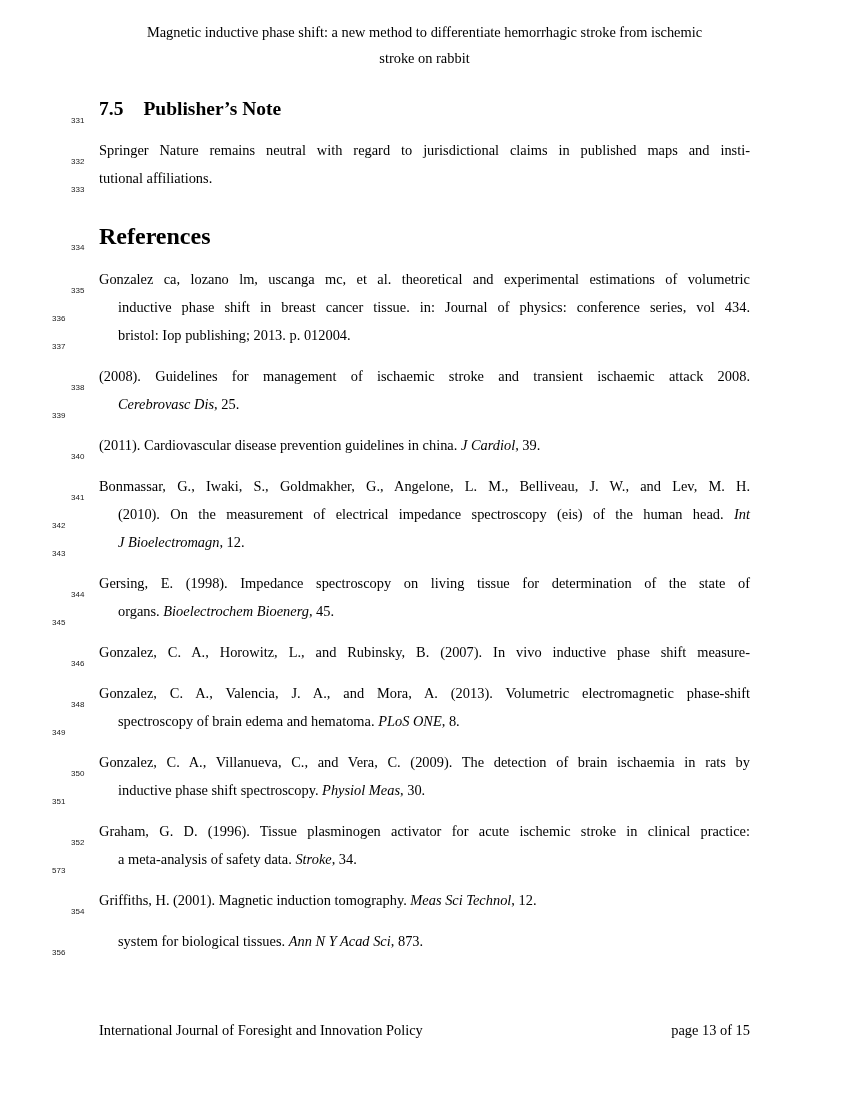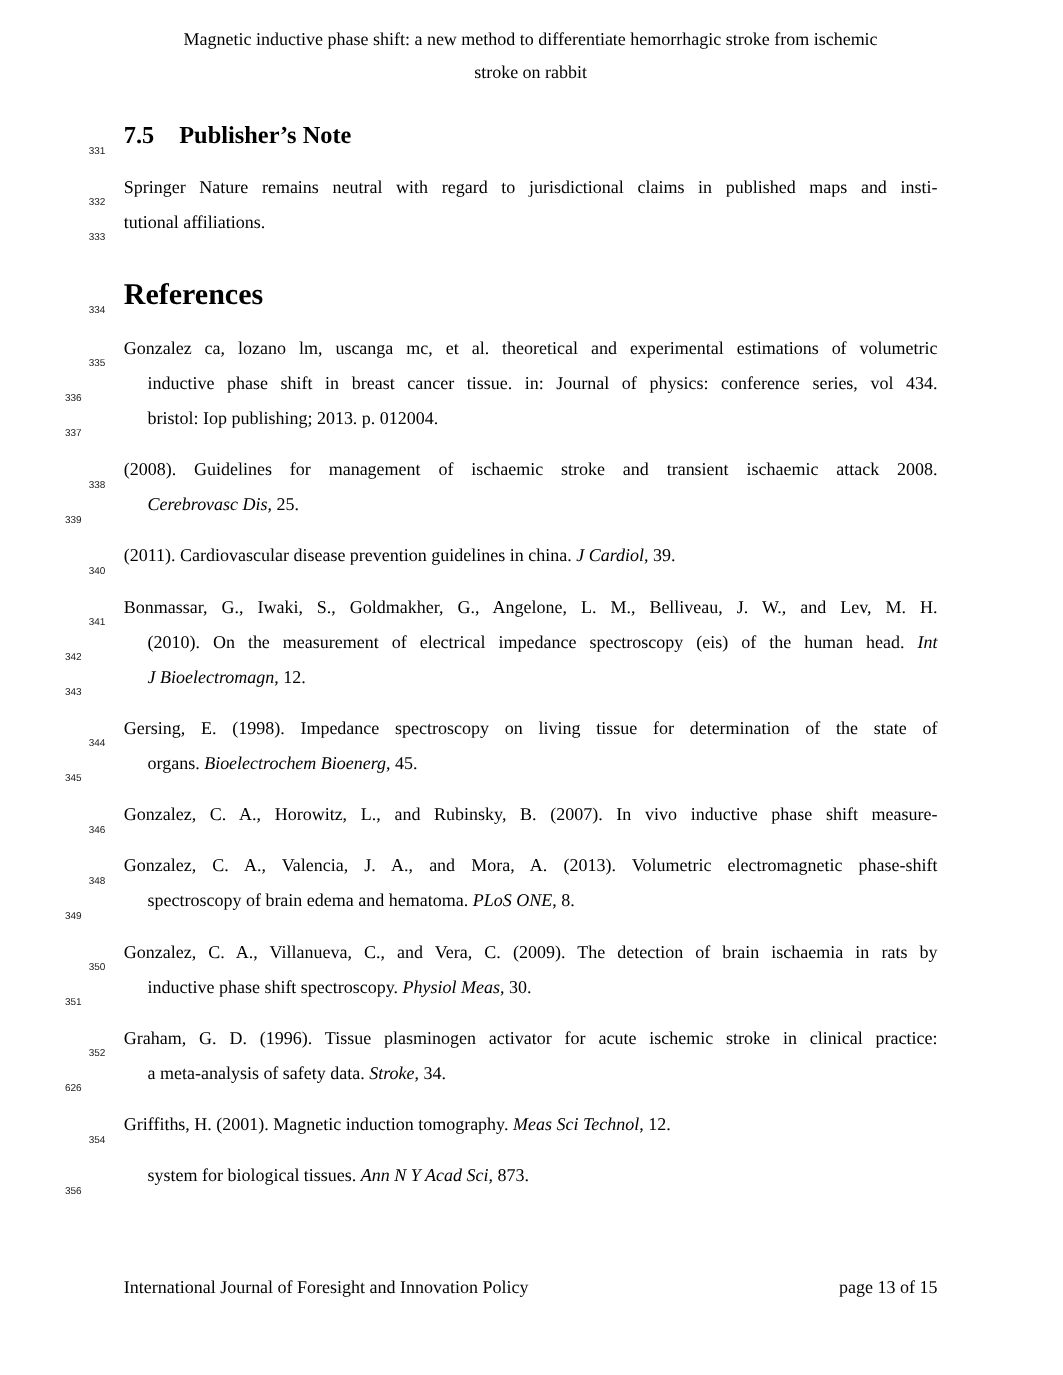--- a/index.html
+++ b/index.html
@@ -136,21 +136,21 @@
         <div class="ref">
           <div class="line j"><span class="lineno">348</span><span class="">Gonzalez, C. A., Valencia, J. A., and Mora, A. (2013). Volumetric electromagnetic phase-shift</span></div>
           <div class="line cont"><span class="lineno">349</span><span class="">spectroscopy of brain edema and hematoma. </span><span class="it">PLoS ONE</span><span class="">, 8.</span></div>
         </div>
         <div class="ref">
           <div class="line j"><span class="lineno">350</span><span class="">Gonzalez, C. A., Villanueva, C., and Vera, C. (2009). The detection of brain ischaemia in rats by</span></div>
           <div class="line cont"><span class="lineno">351</span><span class="">inductive phase shift spectroscopy. </span><span class="it">Physiol Meas</span><span class="">, 30.</span></div>
         </div>
         <div class="ref">
           <div class="line j"><span class="lineno">352</span><span class="">Graham, G. D. (1996). Tissue plasminogen activator for acute ischemic stroke in clinical practice:</span></div>
-          <div class="line cont"><span class="lineno">626</span><span class="">a meta-analysis of safety data. </span><span class="it">Stroke</span><span class="">, 34.</span></div>
+          <div class="line cont"><span class="lineno">573</span><span class="">a meta-analysis of safety data. </span><span class="it">Stroke</span><span class="">, 34.</span></div>
         </div>
         <div class="ref">
           <div class="line"><span class="lineno">354</span><span class="">Griffiths, H. (2001). Magnetic induction tomography. </span><span class="it">Meas Sci Technol</span><span class="">, 12.</span></div>
         </div>
         <div class="ref">
           <div class="line cont"><span class="lineno">356</span><span class="">system for biological tissues. </span><span class="it">Ann N Y Acad Sci</span><span class="">, 873.</span></div>
         </div>
       </div>
 
     <div class="footer">

